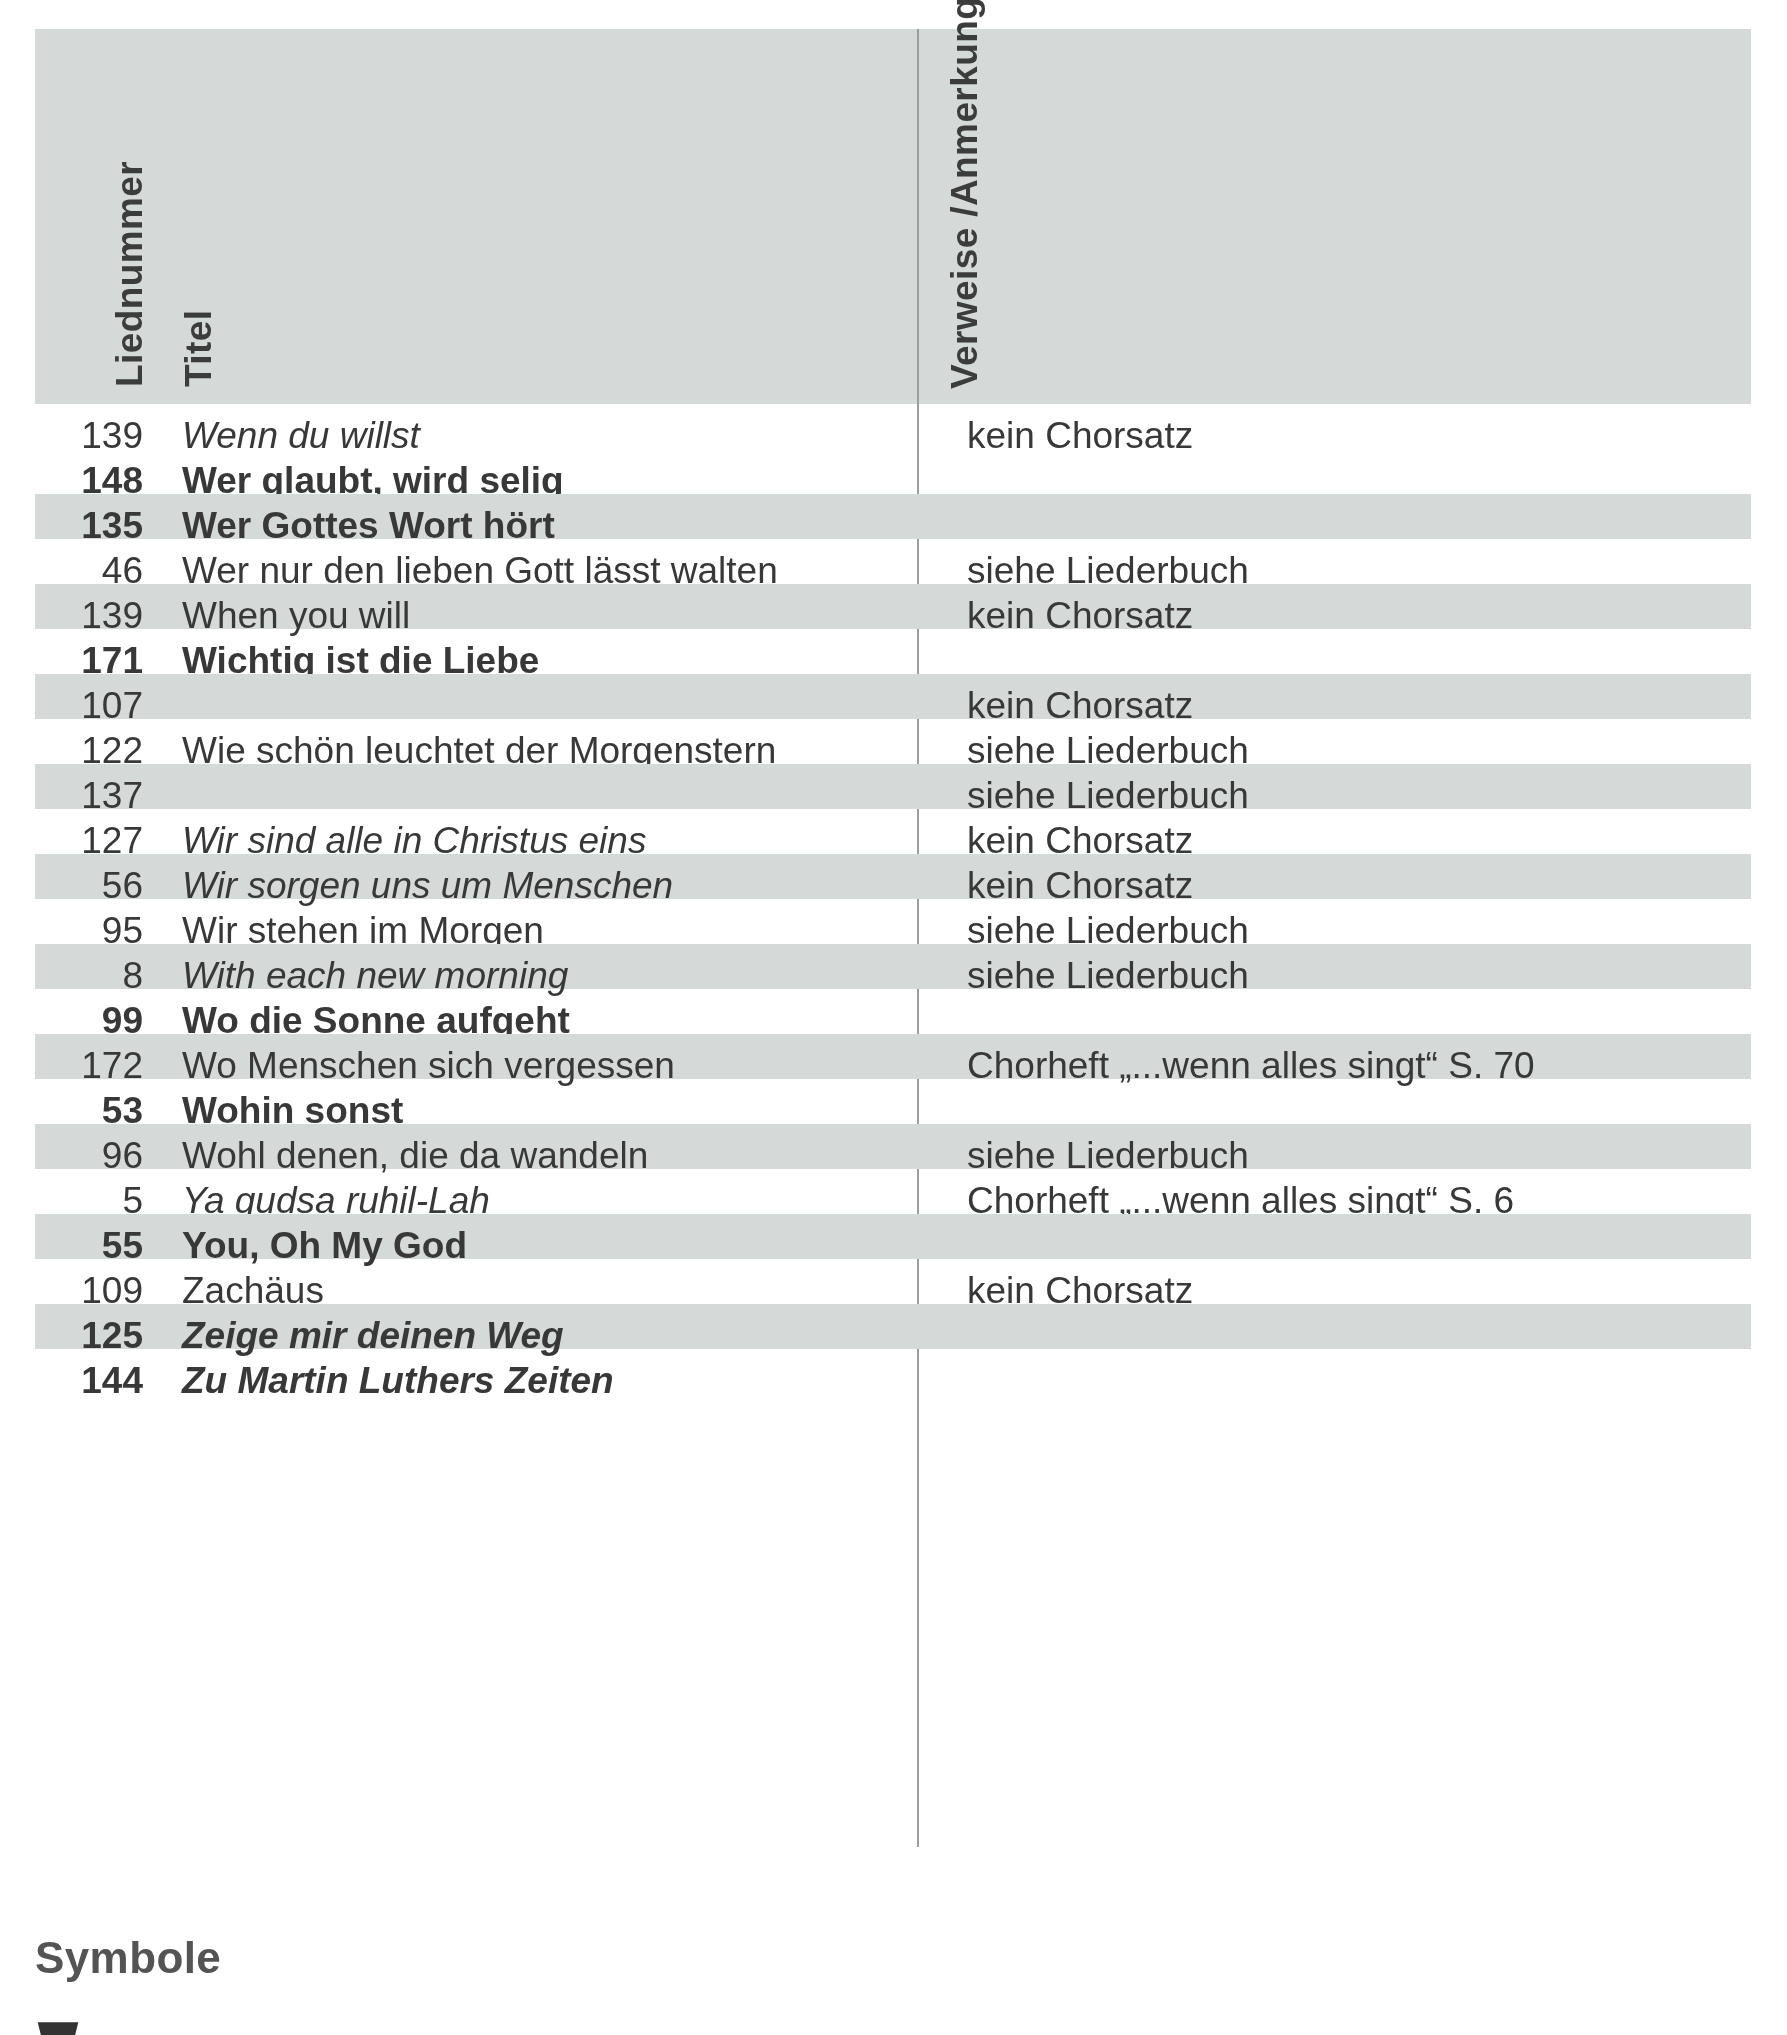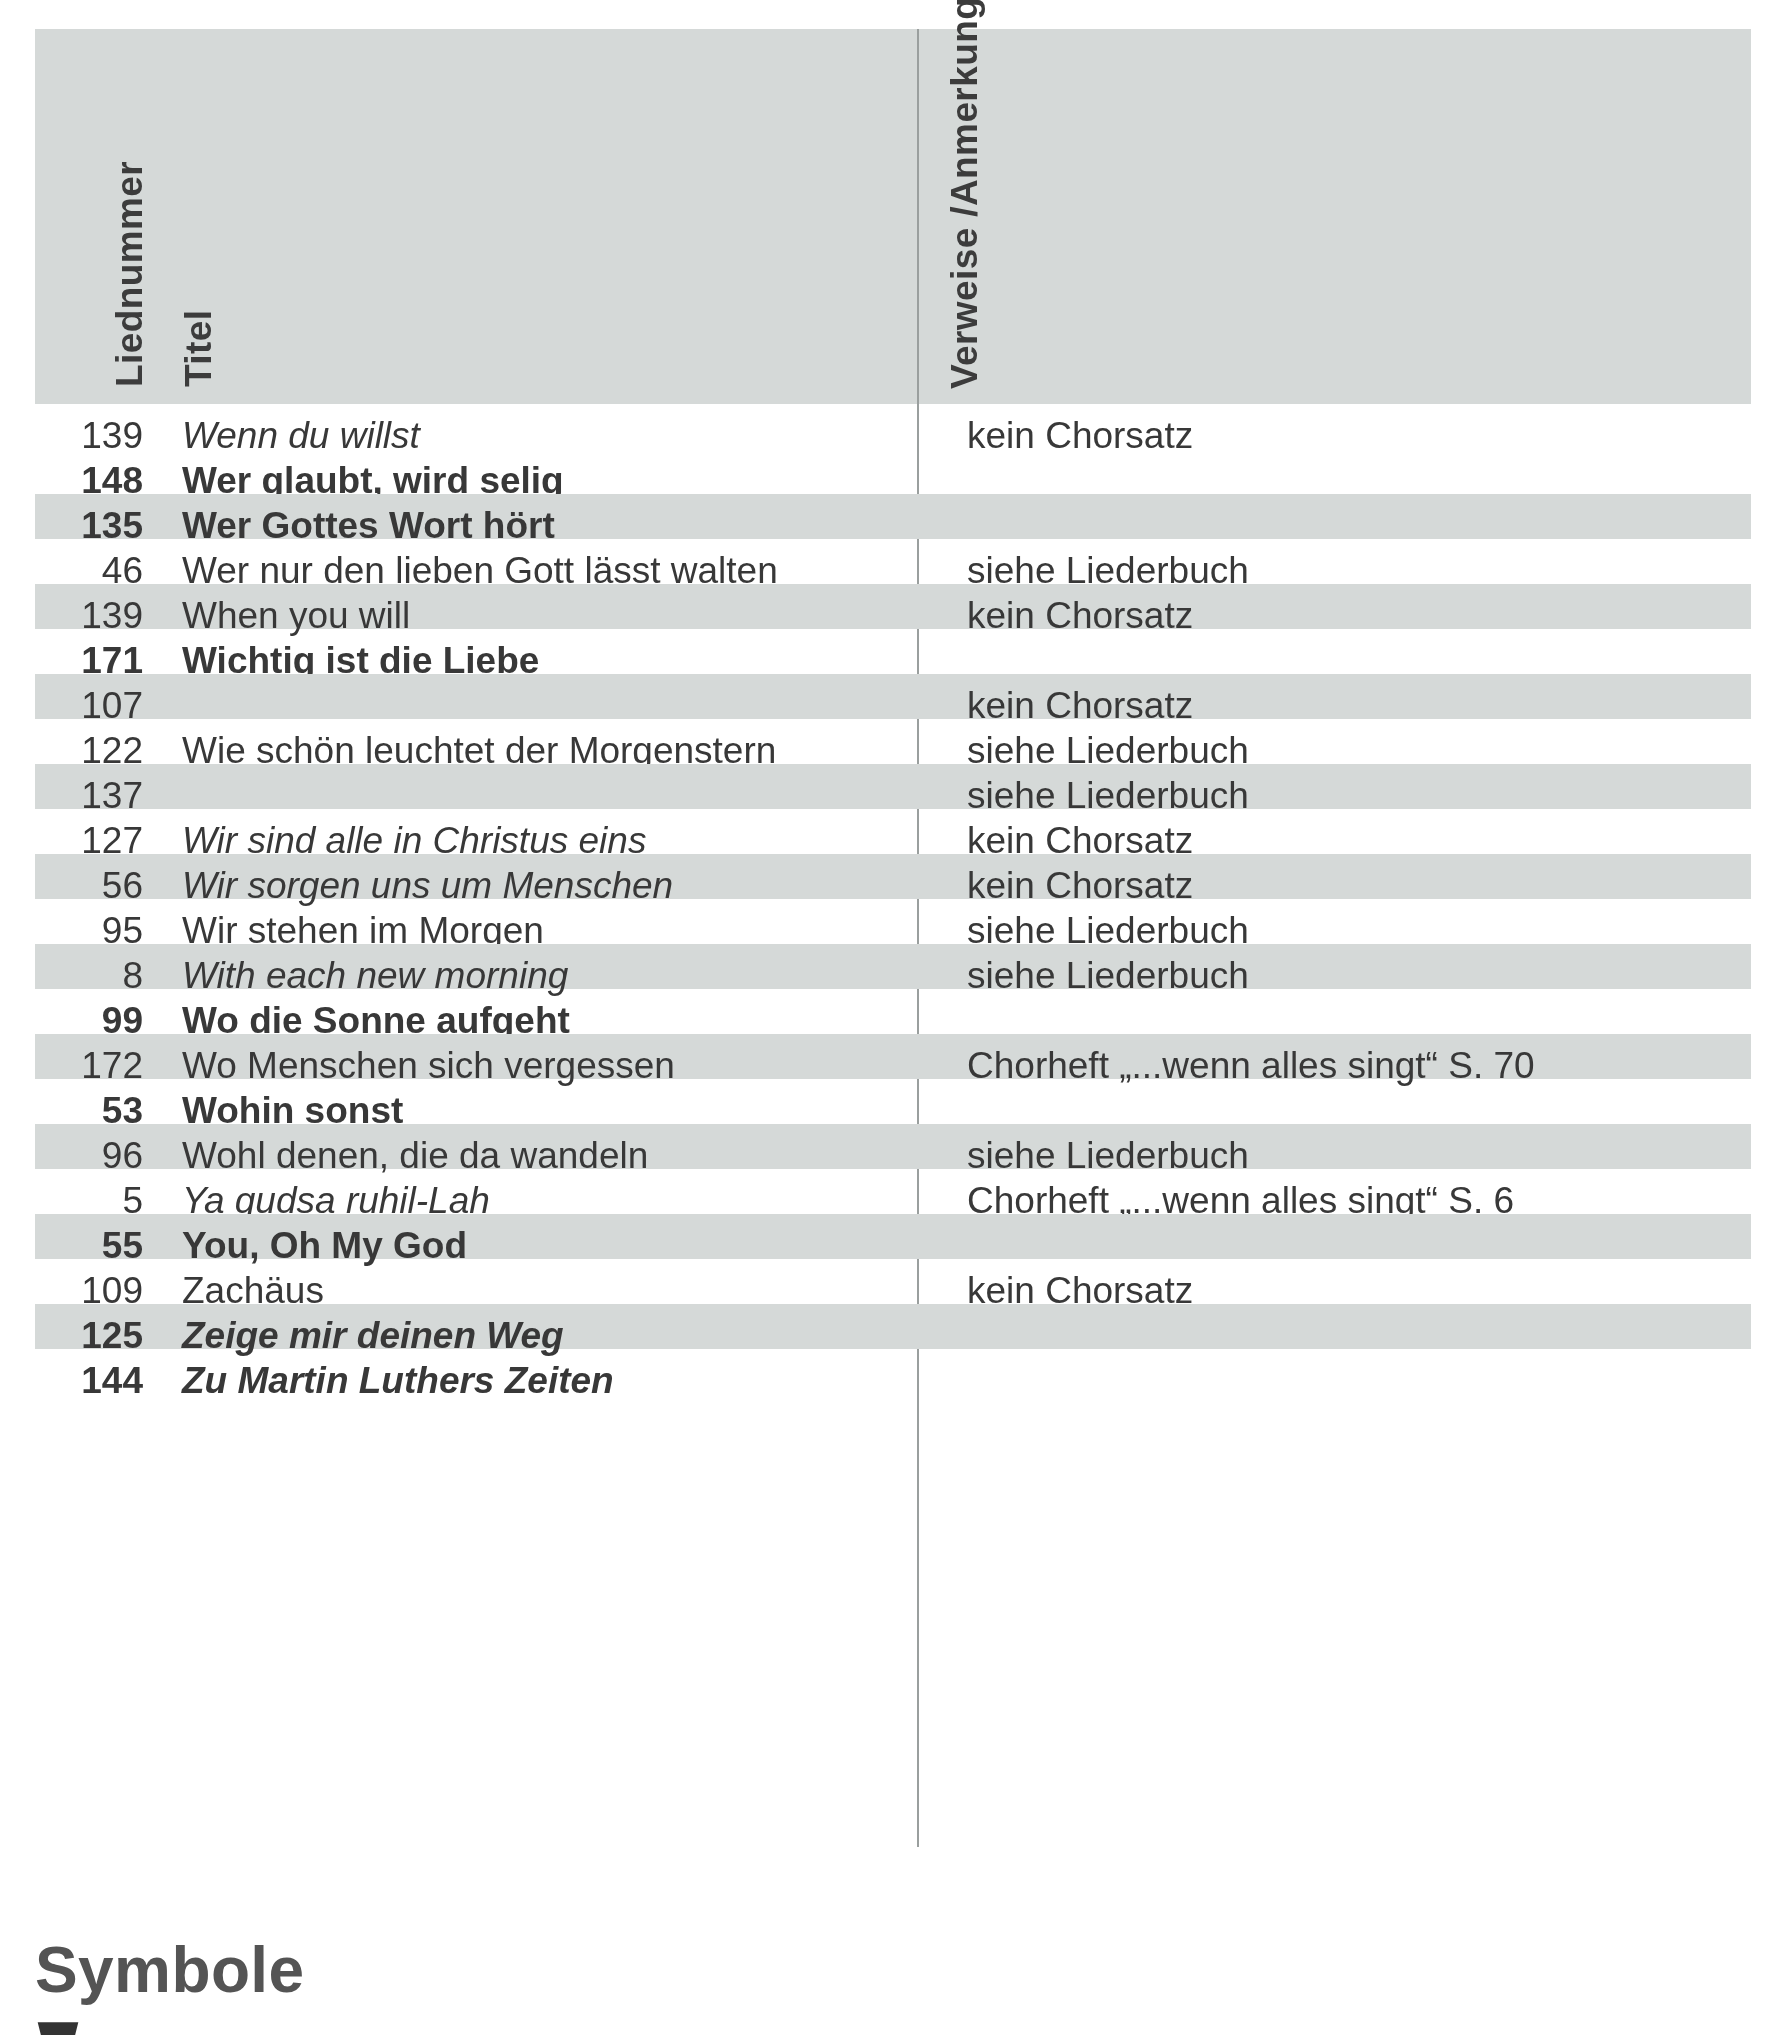--- a/index.html
+++ b/index.html
@@ -19,21 +19,21 @@
   .num{left:0;width:108px;text-align:right;}
   .title{left:147px;}
   .note{left:932px;}
   .s-italic .title{font-style:italic;}
   .s-bold .title{font-weight:700;}
   .s-bold .num{font-weight:700;}
   .s-bold-italic .title{font-weight:700;font-style:italic;}
   .s-bold-italic .num{font-weight:700;}
 
   
-  .sec-heading{position:absolute;left:35px;font-size:64px;font-weight:700;color:#545454;letter-spacing:0.4px;}
+  .sec-heading{position:absolute;left:35px;font-size:44px;font-weight:700;color:#545454;letter-spacing:0.4px;}
   #symbols-heading{top:1933px;}
   .symbol-list{position:absolute;left:35px;top:2007px;width:1714px;}
   .symbol-item{position:relative;height:100px;}
   .symbol-icons{position:absolute;left:0;top:0;width:114px;height:100px;display:flex;align-items:center;gap:11.4px;}
   .symbol-label{position:absolute;left:119px;top:0;height:100px;line-height:100px;font-size:36px;color:#343434;white-space:nowrap;}
   .icon-glyph{fill:#333333;}
 </style>
 </head>
 <body>
 

